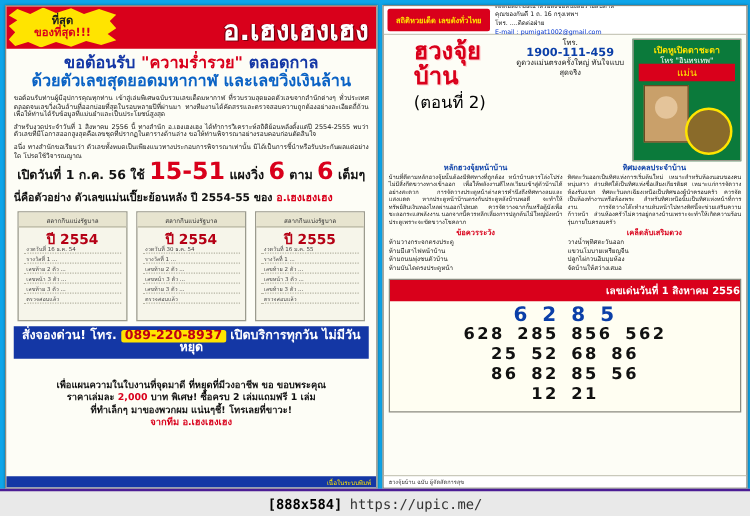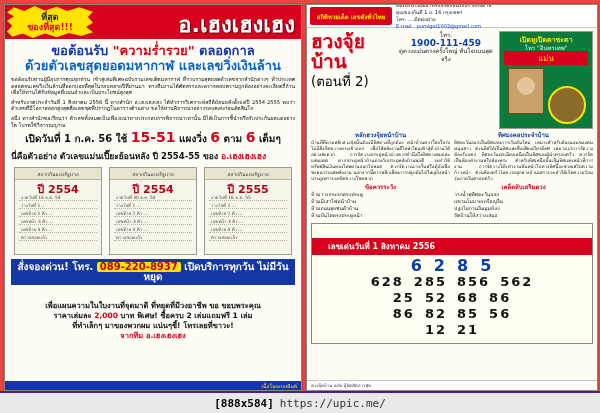--- a/index.html
+++ b/index.html
@@ -1,17 +1,17 @@
 <!DOCTYPE html>
 <html><head>
 <meta charset="utf-8">
 <style>
   html,body{margin:0;padding:0;background:#ffffff;}
   body{font-family:"DejaVu Sans","Liberation Sans",sans-serif;}
-  .page{position:relative;width:600px;height:413px;overflow:hidden;background:#ef4444;}
+  .page{position:relative;width:600px;height:413px;overflow:hidden;background:#0ea5e9;}
   
   .sheet{position:absolute;top:4px;bottom:22px;background:#fdfdf6;border:1px solid #8a8a80;box-shadow:0 0 2px rgba(0,0,0,.35);overflow:hidden;}
   .sheet-left{left:4px;width:296px;}
   .sheet-right{left:306px;width:290px;}
 
   
   .l-head{position:relative;height:34px;background:#d9001b;}
   .l-head .burst{position:absolute;left:2px;top:1px;width:86px;height:32px;background:#ffe400;
      clip-path:polygon(0% 20%,8% 4%,20% 16%,32% 0%,44% 14%,58% 2%,70% 16%,84% 4%,100% 18%,94% 34%,100% 52%,92% 66%,100% 82%,86% 94%,72% 84%,58% 98%,44% 86%,30% 100%,18% 86%,6% 96%,0% 80%,6% 62%,0% 46%,8% 32%);
      display:flex;flex-direction:column;align-items:center;justify-content:center;}
@@ -19,21 +19,21 @@
   .burst b.red{color:#d9001b;}
   .l-title{position:absolute;right:6px;top:2px;font-size:22px;font-weight:bold;color:#ffffff;letter-spacing:0px;
      text-shadow:1px 1px 0 #7a0010, -1px 0 0 #7a0010;}
   .l-body{padding:4px 6px 0 6px;}
   .welcome{text-align:center;font-size:13px;font-weight:bold;color:#1437a5;line-height:15px;}
   .welcome .red{color:#d9001b;}
   .welcome .blue2{color:#0b63c5;}
   .para{font-size:5.2px;line-height:6.6px;color:#111;text-align:justify;margin-top:3px;}
   .bigline{text-align:center;font-size:10px;font-weight:bold;color:#111;margin-top:3px;line-height:13px;}
   .bigline .red{color:#d9001b;}
-  .bigline .big{font-size:14px;}
+  .bigline .big{font-size:19px;}
   .sub-head{margin-top:4px;font-size:8.5px;font-weight:bold;color:#111;}
   .sub-head .red{color:#d9001b;}
   .ticketrow{display:flex;justify-content:space-between;margin:4px 3px 0 3px;}
   .ticket{width:86px;height:86px;border:1px solid #9b9b8e;background:#f6f5ea;position:relative;}
   .ticket .tk-hd{height:11px;background:#e7e4cf;border-bottom:1px solid #b9b7a4;font-size:5px;
      display:flex;align-items:center;justify-content:center;color:#333;}
   .ticket .tk-yr{position:absolute;top:12px;left:0;right:0;text-align:center;font-size:11px;font-weight:bold;color:#b50015;}
   .ticket .tk-grid{position:absolute;top:26px;left:4px;right:4px;bottom:3px;display:flex;flex-direction:column;gap:1px;}
   .ticket .tk-line{height:6px;border-bottom:1px dotted #b5b3a2;font-size:4.4px;color:#444;padding-left:2px;}
   .notice{margin-top:5px;border-top:1px solid #bdbdae;padding-top:3px;text-align:center;
@@ -45,40 +45,40 @@
   .endline .red{color:#d9001b;}
   .footbar{position:absolute;left:0;right:0;bottom:0;height:9px;background:#1437a5;color:#ffe400;
      font-size:5px;display:flex;align-items:center;justify-content:flex-end;padding-right:4px;}
 
   
   .r-head{height:22px;background:#ffffff;border-bottom:1px solid #c9c9bb;display:flex;align-items:center;}
   .r-logo{width:82px;height:18px;margin-left:3px;background:#d9001b;color:#ffe400;font-size:6px;font-weight:bold;
      display:flex;align-items:center;justify-content:center;text-align:center;line-height:7px;border-radius:2px;}
   .r-headtxt{flex:1;font-size:5px;line-height:7px;color:#111;padding-left:4px;}
   .r-headtxt .mail{color:#0033cc;}
-  .r-titlebar{display:flex;align-items:flex-start;padding:3px 4px 0 4px;}
+  .r-titlebar{display:flex;align-items:flex-start;padding:3px 4px 0 4px;margin-left:20px;}
   .r-title{font-size:19px;font-weight:bold;color:#d9001b;line-height:20px;text-shadow:1px 1px 0 #ffd2d2;}
   .r-phonebox{margin-left:auto;text-align:center;font-size:6px;color:#111;line-height:8px;}
   .r-phonebox .num{font-size:9px;font-weight:bold;color:#0b3fa8;}
   .adbox{width:96px;height:96px;border:1px solid #9b9b8e;background:#0b7a3b;position:relative;overflow:hidden;margin-left:4px;}
   .adbox .ad-t1{position:absolute;top:2px;left:0;right:0;text-align:center;font-size:7px;font-weight:bold;color:#ffe400;}
   .adbox .ad-t2{position:absolute;top:11px;left:0;right:0;text-align:center;font-size:6px;color:#fff;}
   .adbox .ad-red{position:absolute;top:19px;left:4px;right:4px;height:14px;background:#d9001b;color:#ffe400;
      font-size:8px;font-weight:normal;display:flex;align-items:center;justify-content:center;}
   .adbox .ad-photo{position:absolute;top:36px;left:8px;width:34px;height:44px;background:#c9a06a;border:1px solid #6b4a22;}
   .adbox .ad-photo:after{content:"";position:absolute;left:8px;top:8px;width:18px;height:18px;border-radius:50%;background:#e4c49a;}
   .adbox .ad-seal{position:absolute;bottom:4px;right:6px;width:34px;height:34px;border-radius:50%;
      background:#8a6b2a;border:2px solid #ffe400;}
   .cols{display:flex;gap:4px;padding:3px 4px 0 4px;}
   .col{flex:1;font-size:4.6px;line-height:6px;color:#111;text-align:justify;}
   .col h4{margin:0 0 2px 0;font-size:6px;color:#0b3fa8;text-align:center;}
   .lot-head{text-align:center;font-size:6px;font-weight:bold;color:#d9001b;margin:2px 0 1px 0;}
   .lot-line{font-size:5px;color:#111;line-height:7px;}
   .resultbox{margin:4px 4px 0 4px;border:1px solid #8a8a80;background:#fffef2;}
-  .resultbox .rb-hd{background:#d9001b;color:#fff;font-size:8px;font-weight:bold;text-align:left;padding:2px 16px;margin-top:14px;}
+  .resultbox .rb-hd{background:#d9001b;color:#fff;font-size:8px;font-weight:bold;text-align:right;padding:2px 0;}
   .rb-rows{padding:3px 6px 5px 6px;}
   .rb-row{display:flex;justify-content:center;gap:10px;font-size:13px;font-weight:bold;color:#111;line-height:16px;letter-spacing:2px;}
   .rb-row.big{font-size:16px;color:#0b3fa8;}
   .r-foot{position:absolute;left:0;right:0;bottom:0;height:9px;background:#ffffff;border-top:1px solid #c9c9bb;
      font-size:4.5px;color:#333;display:flex;align-items:center;padding-left:4px;}
 
   
   .wm{position:absolute;left:0;right:0;bottom:0;height:20px;background:#e9e9e9;border-top:2px solid #4c1d95;
      display:flex;align-items:center;justify-content:center;gap:6px;font-size:11px;color:#222;font-family:"DejaVu Sans Mono",monospace;}
   .wm .dim{color:#000;font-weight:bold;}

